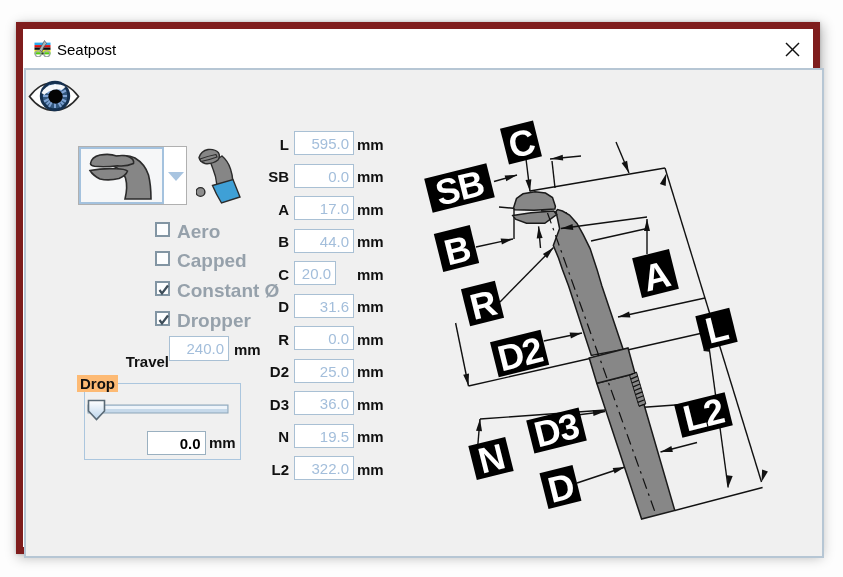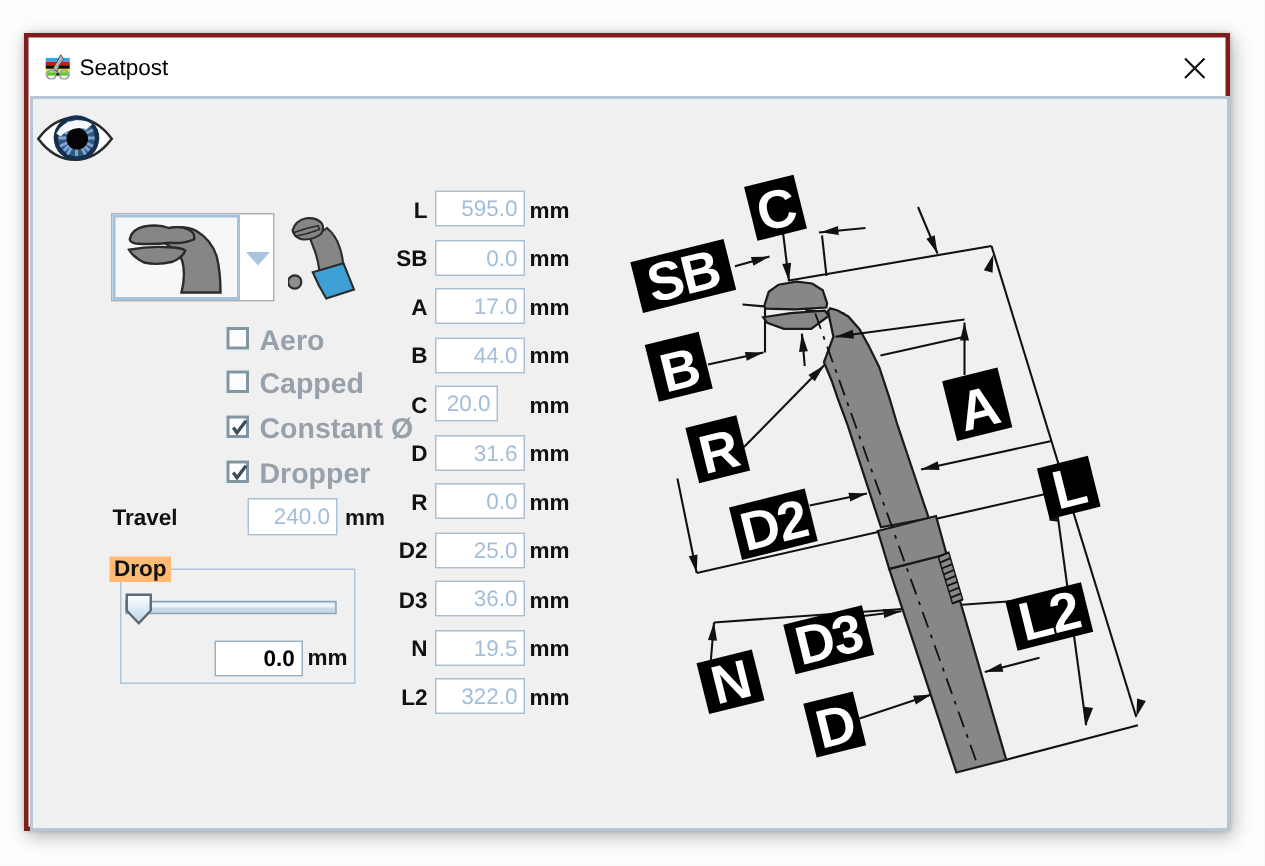--- a/index.html
+++ b/index.html
@@ -1,16 +1,16 @@
 <!DOCTYPE html>
 <html><head><meta charset="utf-8"><style>
 html,body{margin:0;padding:0;background:#fdfdfd;width:843px;height:577px;overflow:hidden}
 *{box-sizing:border-box;font-family:"Liberation Sans",sans-serif}
 #win{position:absolute;left:16px;top:22px;width:804px;height:532px;background:#fff;
- border:3px solid #7f1d1d;box-shadow:2px 3px 12px rgba(0,0,0,0.30), 0 0 3px rgba(0,0,0,0.18)}
+ border:7px solid #7f1d1d;box-shadow:2px 3px 12px rgba(0,0,0,0.30), 0 0 3px rgba(0,0,0,0.18)}
 #content{position:absolute;left:1px;top:39px;width:800px;height:490px;background:#f0f0f0;
  border:2px solid #b6c6d4}
 #title{position:absolute;left:34px;top:12px;font-size:15px;color:#000}
 .combo{position:absolute;border:1px solid #7d92a2;background:linear-gradient(#fafbfc,#e9edf0)}
 .combo .btn{position:absolute;right:0;top:0;bottom:0;width:24px;border-left:1px solid #7d92a2;
  background:linear-gradient(#eef5fc 0%,#fdfeff 40%,#e4eef8 70%,#c7dcf0 100%)}
 .tri{position:absolute;width:0;height:0;border-left:7px solid transparent;border-right:7px solid transparent;border-top:8px solid #2d2d2d}
 .cblabel{position:absolute;font-size:19px;font-weight:bold;color:#96a1ab;white-space:nowrap}
 .cbox{position:absolute;width:15px;height:15px;border:2px solid #8295a3;background:#fcfdfe}
 .blab{font-size:15px;font-weight:bold;color:#111;position:absolute;white-space:nowrap}
@@ -75,21 +75,21 @@
   <div class="cbox" style="left:132px;top:222px"></div>
     <div class="cblabel" style="left:154px;top:221px">Capped</div>
   <div class="cbox" style="left:132px;top:251.5px"><svg width="13" height="13" viewBox="0 0 13 13">
         <path d="M2.5 6 L5 9.5 L11 1.5" fill="none" stroke="#3d4d59" stroke-width="2.2"></path>
       </svg></div>
     <div class="cblabel" style="left:154px;top:251px">Constant Ø</div>
   <div class="cbox" style="left:132px;top:282px"><svg width="13" height="13" viewBox="0 0 13 13">
         <path d="M2.5 6 L5 9.5 L11 1.5" fill="none" stroke="#3d4d59" stroke-width="2.2"></path>
       </svg></div>
     <div class="cblabel" style="left:154px;top:281px">Dropper</div>
-  <div class="blab" style="left:56px;top:312px;width:90px;text-align:left">Travel</div>
+  <div class="blab" style="left:56px;top:324px;width:90px;text-align:right">Travel</div>
   <div class="field" style="left:146px;top:306.5px;width:60px;height:25px">
       <span class="fval">240.0</span>
     </div>
   <div class="blab" style="left:211px;top:312px">mm</div>
   <div style="position:absolute;left:61px;top:354px;width:157px;height:77px;border:1px solid #abc6de"></div>
   <div class="blab" style="left:54px;top:346px;background:#fdba74;padding:0 3px">Drop</div>
   <svg style="position:absolute;left:62px;top:368px" width="145" height="26" viewBox="0 0 145 26">
     <defs>
         <linearGradient id="thg" x1="0" y1="0" x2="0" y2="1">
       <stop offset="0" stop-color="#ffffff"></stop>

